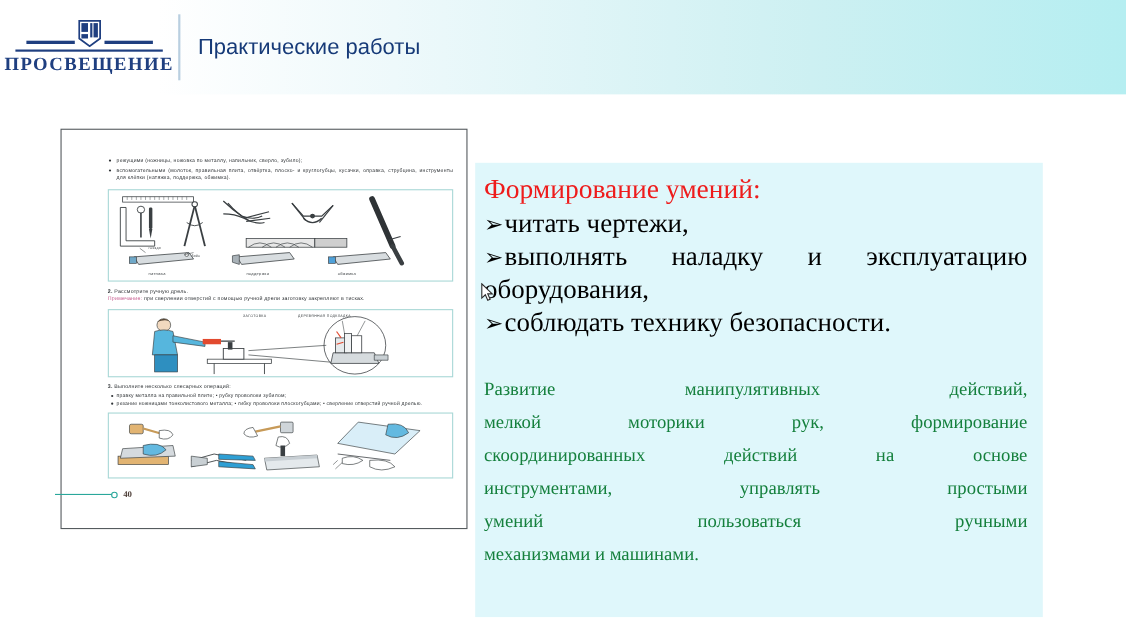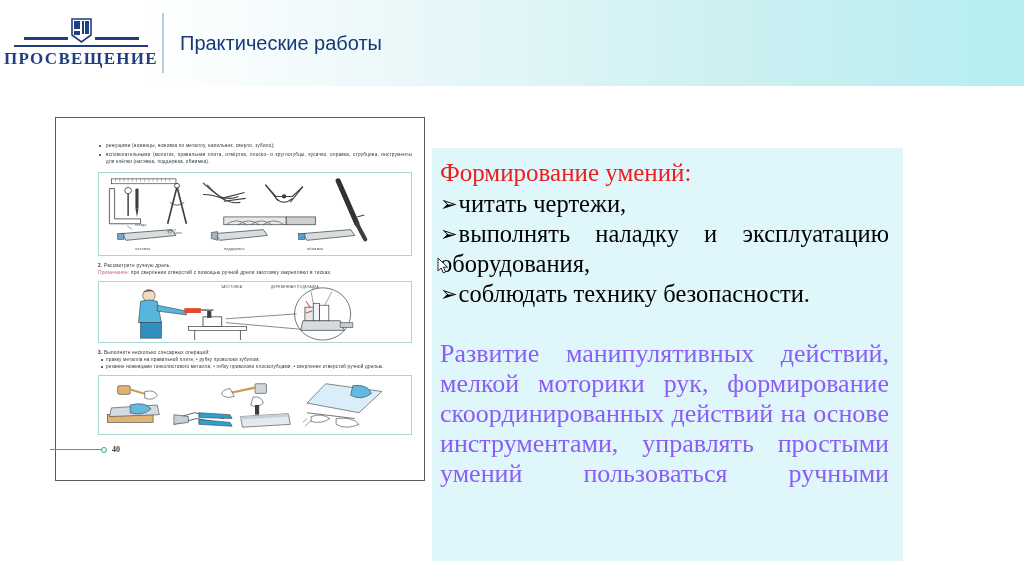--- a/index.html
+++ b/index.html
@@ -219,21 +219,21 @@
     font-size: 8px;
     font-weight: 700;
     color: #4a3b34;
     margin-left: 5px;
   }
 
   
   #info-panel {
     position: absolute;
     left: 432px; top: 62px;
-    width: 471px; height: 413px;
+    width: 516px; height: 413px;
     background: #dff7fb;
     box-sizing: border-box;
     padding: 10px 14px 0 8px;
     font-family: "Liberation Serif", serif;
   }
   #skills-heading {
     color: #ee1c1c;
     font-size: 25px;
     line-height: 30px;
     margin-bottom: 1px;
@@ -254,23 +254,23 @@
   .skill-text-justify {
     text-align: justify;
     text-align-last: justify;
   }
   .skill-cont {
     font-size: 24.5px;
     line-height: 30px;
     color: #000000;
   }
   #dev-paragraph {
-    font-size: 26px;
+    font-size: 17px;
     line-height: 30px;
-    color: #8b5cf6;
+    color: #15803d;
     margin-top: 30px;
     text-align: justify;
   }
   #dev-paragraph .last-line { text-align-last: left; }
 
   
   #mouse-cursor {
     position: absolute;
     left: 437px; top: 171px;
     width: 12px; height: 18px;
@@ -525,19 +525,20 @@
       <span class="skill-arrow">➢</span>
       <span>соблюдать технику безопасности.</span>
     </div>
 
     <div id="dev-paragraph">
       <div class="skill-text-justify">Развитие манипулятивных действий,</div>
       <div class="skill-text-justify">мелкой моторики рук, формирование</div>
       <div class="skill-text-justify">скоординированных действий на основе</div>
       <div class="skill-text-justify">инструментами, управлять простыми</div>
       <div class="skill-text-justify">умений пользоваться ручными</div>
+      <div class="last-line">механизмами и машинами.</div>
     </div>
   </div>
 
   <svg id="mouse-cursor" viewBox="0 0 12 18">
     <path d="M1 1 L1 14 L4.2 11 L6.4 16 L8.6 15 L6.4 10.2 L10.5 10.2 Z" fill="#ffffff" stroke="#2b2b2b" stroke-width="1"></path>
   </svg>
 </div>
 
 </body></html>

